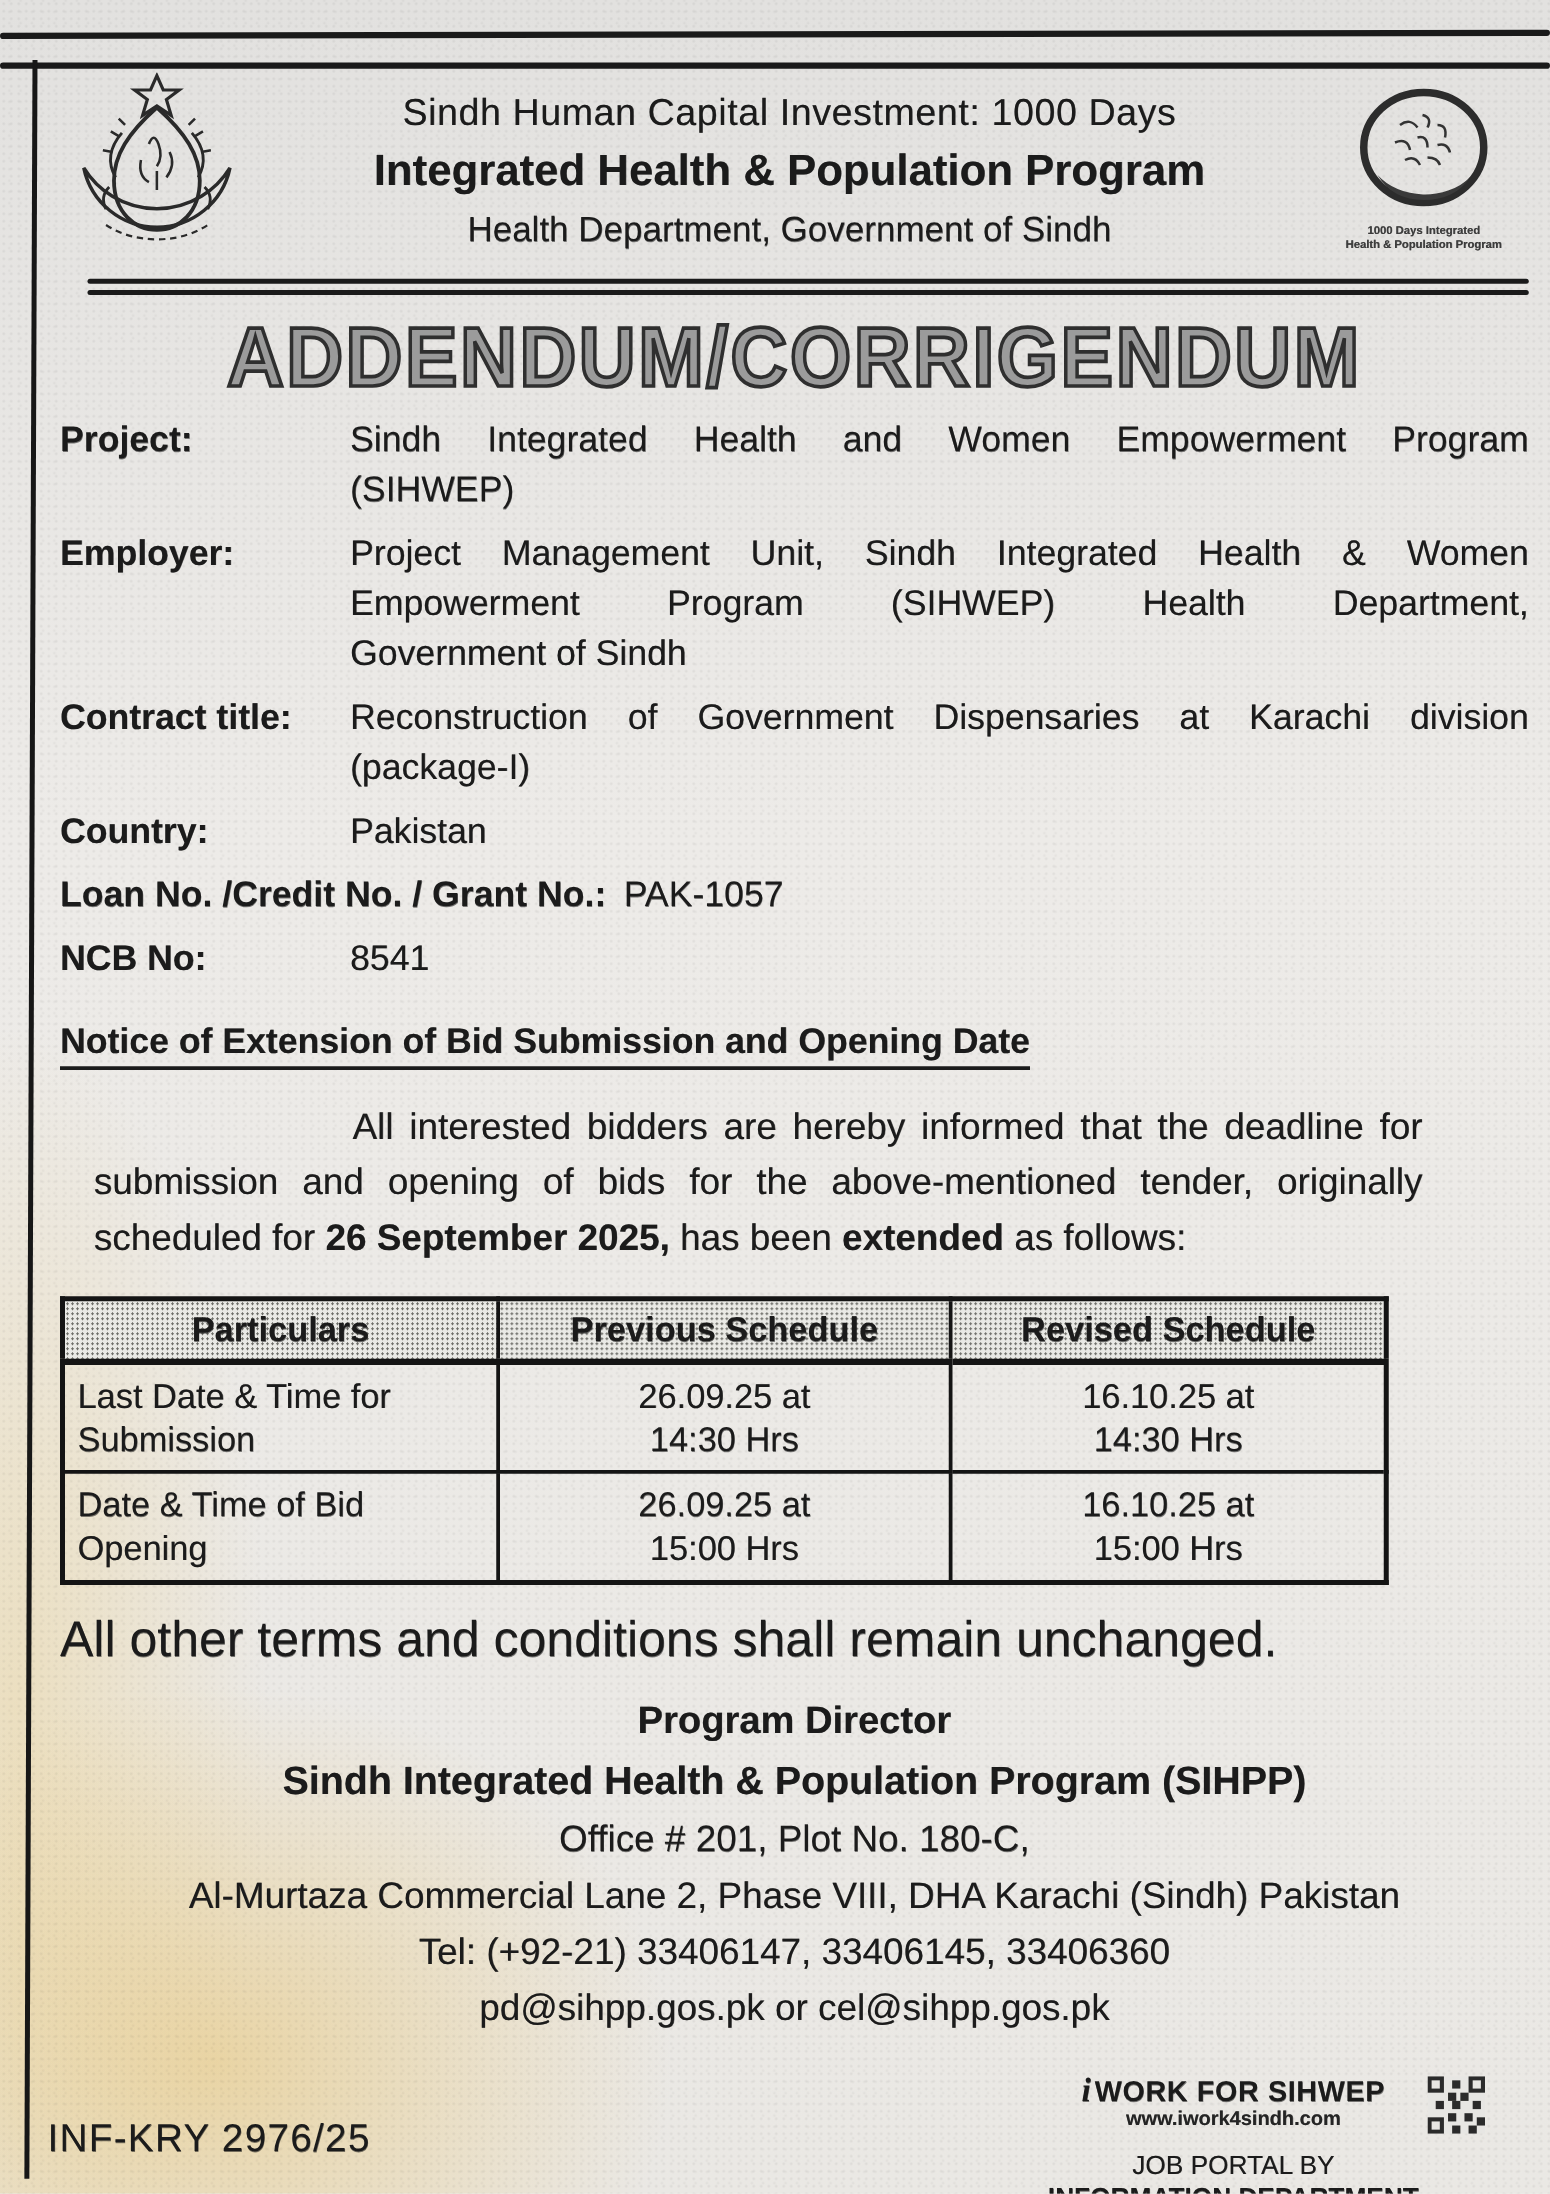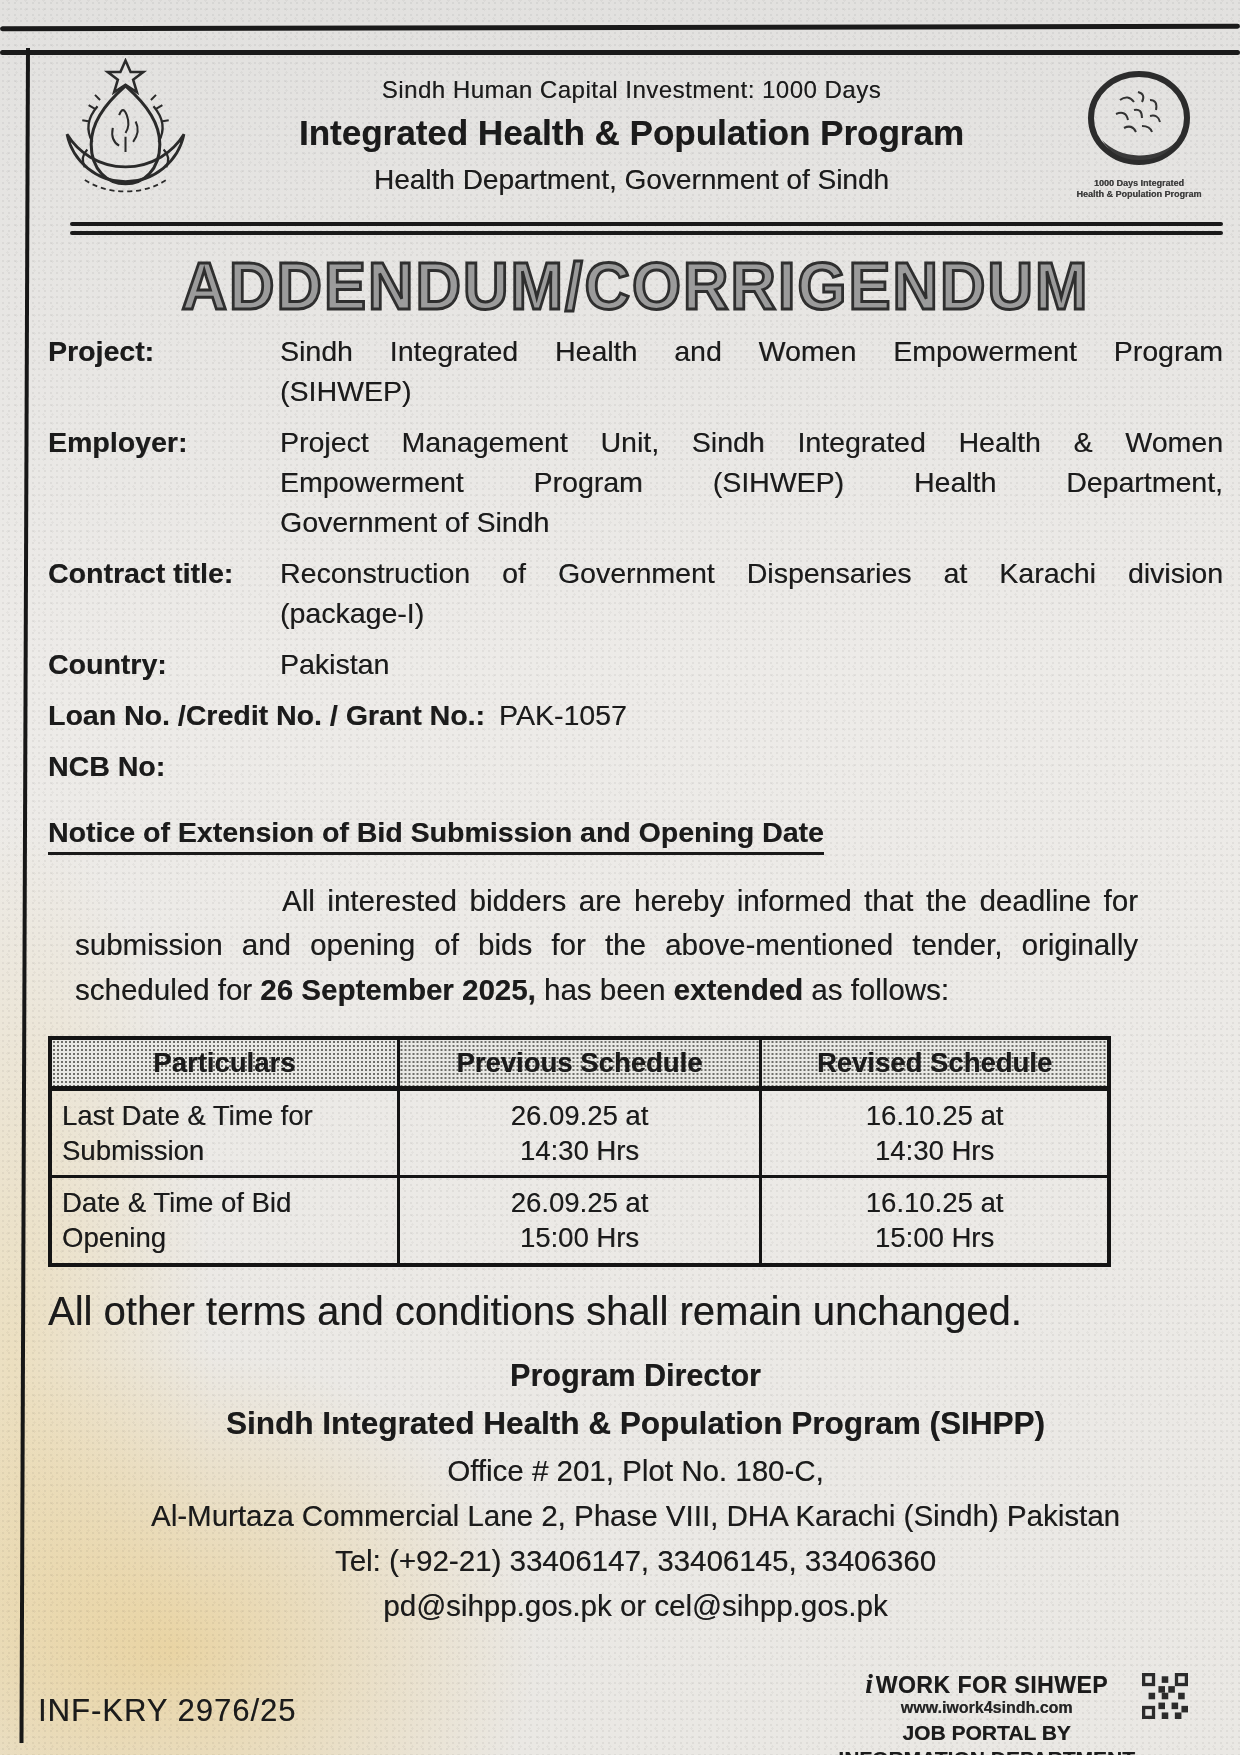--- a/index.html
+++ b/index.html
@@ -23,21 +23,21 @@
   .topbar{position:absolute;left:0;right:0;height:5px;background:#1a1a1a;border-radius:3px;}
   .topbar.b1{top:25px;transform:rotate(-0.12deg);}
   .topbar.b2{top:50px;}
   .leftline{position:absolute;top:48px;left:26px;width:4px;height:1695px;background:#171717;transform:rotate(0.22deg);transform-origin:top center;}
   .content{position:absolute;top:58px;left:48px;width:1175px;}
 
   
   .hdr{display:flex;align-items:center;}
   .hdr-crest{width:160px;flex:0 0 160px;}
   .hdr-text{flex:1;text-align:center;padding:0 6px;}
-  .hdr-l1{font-size:24px;letter-spacing:0.5px;margin-top:2px;}
+  .hdr-l1{font-size:30px;letter-spacing:0.5px;margin-top:2px;}
   .hdr-l2{font-size:35px;font-weight:700;margin-top:9px;}
   .hdr-l3{font-size:28px;margin-top:11px;}
   .hdr-logo{width:168px;flex:0 0 168px;text-align:center;}
   .hdr-logo-caption{font-size:9px;font-weight:700;color:#3c3c3c;line-height:1.25;filter:blur(0.4px);}
   .drules{margin-top:10px;margin-left:22px;}
   .drule{height:4px;background:#1a1a1a;border-radius:2px;}
   .drule + .drule{margin-top:5px;}
 
   
   .headline{
@@ -100,21 +100,21 @@
   .sig-email b{font-weight:400;}
 
   
   .ref{position:absolute;left:38px;bottom:26px;font-size:31px;letter-spacing:1px;}
   .footer-right{position:absolute;right:52px;bottom:-16px;display:flex;align-items:flex-start;gap:7px;}
   .wfs-text{text-align:center;}
   .wfs-row{display:flex;justify-content:center;align-items:baseline;gap:3px;}
   .wfs-i{font-family:"Liberation Serif",serif;font-weight:700;font-style:italic;font-size:27px;line-height:1;}
   .wfs-title{font-size:23px;font-weight:700;letter-spacing:0.5px;}
   .wfs-url{font-size:16px;font-weight:700;margin-top:0px;color:#242424;}
-  .portal1{font-size:21px;font-weight:700;margin-top:4px;}
+  .portal1{font-size:21px;font-weight:400;margin-top:16px;}
   .portal2{font-size:21px;font-weight:700;margin-top:2px;}
   .qr{margin-top:2px;}
 </style>
 </head>
 <body>
 
 <div class="page">
   <div class="topbar b1"></div>
   <div class="topbar b2"></div>
   <div class="leftline"></div>
@@ -196,20 +196,23 @@
 
       <div class="frow inline">
         <div class="flabel">Loan No. /Credit No. / Grant No.:</div>
         <div class="fvalue">
           <div class="vline">PAK-1057</div>
         </div>
       </div>
 
       <div class="frow">
         <div class="flabel">NCB No:</div>
+        <div class="fvalue">
+          <div class="vline">8541</div>
+        </div>
       </div>
     </div>
 
     <div class="notice">
       <span>Notice of Extension of Bid Submission and Opening Date</span>
     </div>
 
     <div class="para">
       <span>All interested bidders are hereby informed that the deadline for submission and opening of bids for the above-mentioned tender, originally scheduled for </span><b>26 September 2025,</b><span> has been </span><b>extended</b><span> as follows:</span>
     </div>

